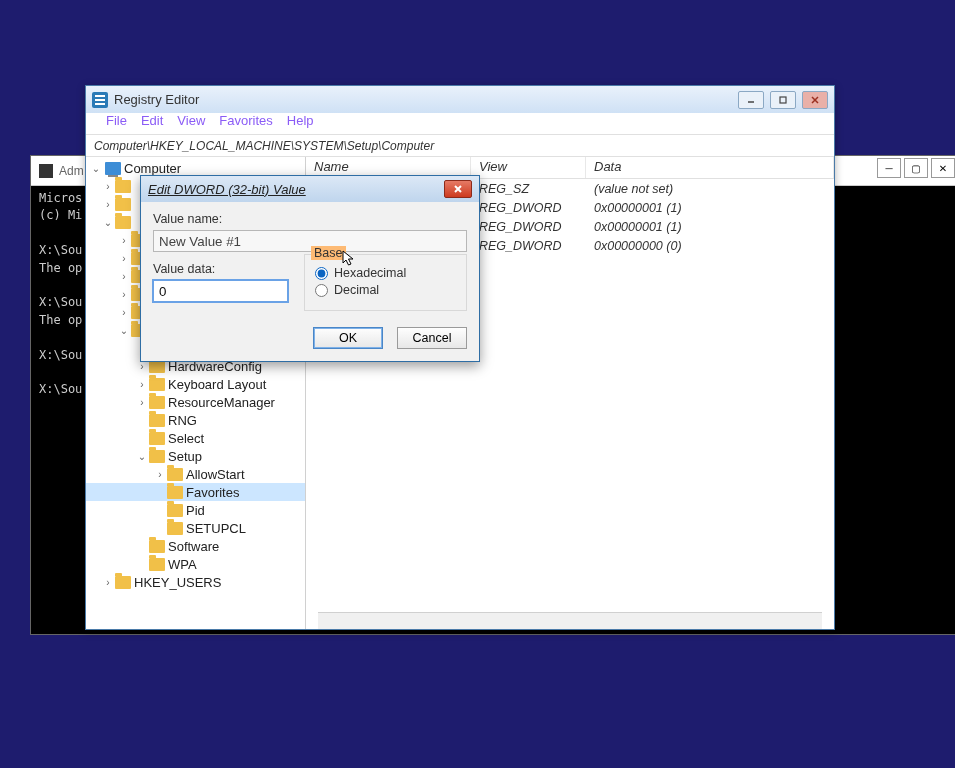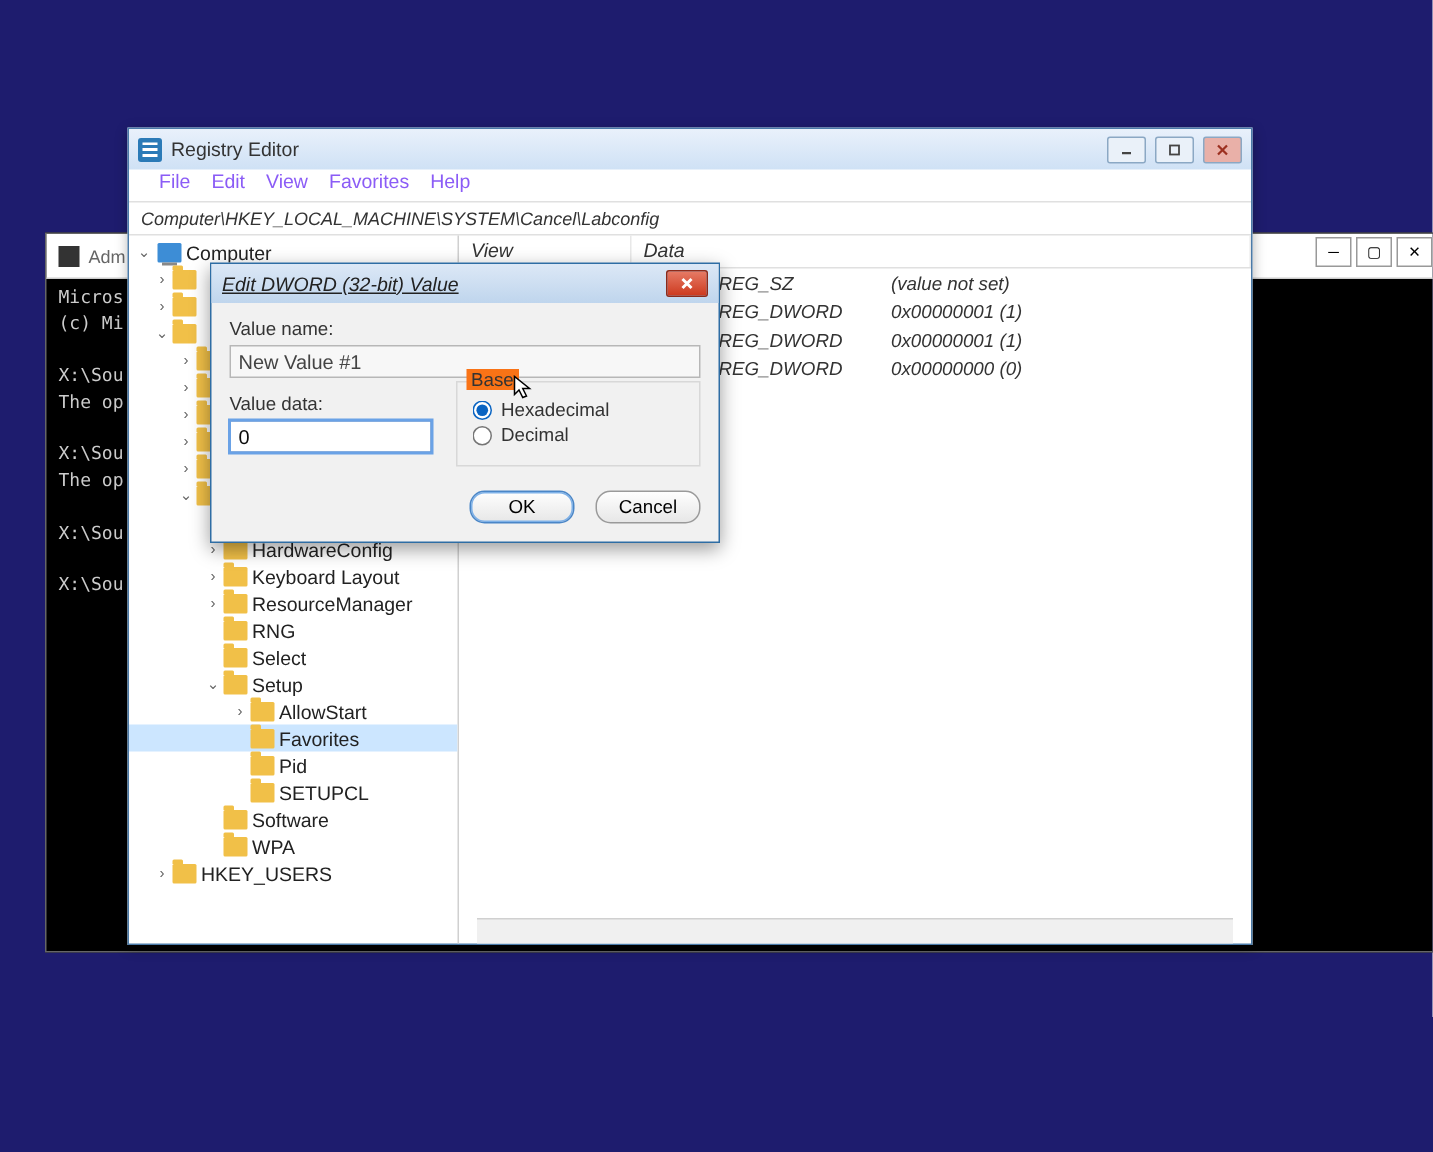--- a/index.html
+++ b/index.html
@@ -63,25 +63,25 @@
   .dialog-titlebar .title { flex: 1; }
   .dialog-close { width: 28px; height: 18px; background: linear-gradient(#e67a65,#cd3a1f); border: 1px solid #8c2a1a; border-radius: 2px; display: flex; align-items: center; justify-content: center; cursor: pointer; }
   .dialog-close svg { stroke: #fff; }
   .dialog-body { padding: 10px 12px 12px; font-size: 12.5px; color: #333; }
   .dialog-body .label-row { margin-bottom: 4px; }
   .dialog-body input[type=text].ro { width: 100%; height: 22px; border: 1px solid #b7b7b7; background: #f7f7f7; padding: 2px 5px; color: #444; margin-bottom: 10px; }
   .dialog-cols { display: flex; gap: 16px; }
   .left-col { flex: 0 0 135px; }
   .left-col input[type=text] { width: 100%; height: 22px; border: 1px solid #3a6fb5; background: #fff; padding: 2px 5px; color: #0a0a0a; outline: 2px solid #6aa2e6; outline-offset: -1px; }
   .group-box { border: 1px solid #d8d8d8; padding: 8px 10px 10px; position: relative; flex: 1; margin-top: -8px; }
-  .group-box .legend { position: absolute; top: -9px; left: 6px; background: #f97316; padding: 0 3px; font-size: 12.5px; }
+  .group-box .legend { position: absolute; top: -9px; left: 6px; background: #fdba74; padding: 0 3px; font-size: 12.5px; }
   .radio-row { display: flex; align-items: center; gap: 6px; margin: 3px 0; font-size: 12.5px; }
   .radio-row input { accent-color: #0a64c2; }
   .dialog-buttons { display: flex; justify-content: flex-end; gap: 14px; padding: 4px 12px 12px; }
-  .dialog-buttons button { width: 70px; height: 22px; border: 1px solid #9a9a9a; background: linear-gradient(#fefefe,#e7e7e7); border-radius: 10px; font-size: 12.5px; cursor: pointer; }
+  .dialog-buttons button { width: 70px; height: 22px; border: 1px solid #9a9a9a; background: linear-gradient(#fefefe,#e7e7e7); border-radius: 0; font-size: 12.5px; cursor: pointer; }
   .dialog-buttons button.default { border: 1px solid #4a86c7; box-shadow: 0 0 0 1px #7eb1e8 inset; }
   
   .cursor { position: absolute; left: 342px; top: 250px; width: 14px; height: 18px; pointer-events: none; z-index: 100; }
 </style>
 </head>
 <body>
 
 <div class="console-window">
   <div class="console-titlebar">
     <div class="icon"></div>
@@ -128,21 +128,21 @@
         </div>
     </div>
   </div>
   <div class="menubar">
     <span>File</span>
     <span>Edit</span>
     <span>View</span>
     <span>Favorites</span>
     <span>Help</span>
   </div>
-  <div class="pathbar">Computer\HKEY_LOCAL_MACHINE\SYSTEM\Cancel\Labconfig</div>
+  <div class="pathbar">Computer\HKEY_LOCAL_MACHINE\SYSTEM\Setup\Computer</div>
 
   <div class="regedit-body">
     <div class="tree-pane">
       <div class="tree">
         <div class="tree-row">
           <span class="expand">⌄</span>
           <span class="computer-icon"></span>
           <span class="label">Computer</span>
         </div>
         <div class="tree-row indent-1">
@@ -259,20 +259,21 @@
         <div class="tree-row indent-1">
             <span class="expand">›</span>
             <span class="folder-icon"></span>
             <span class="label">HKEY_USERS</span>
           </div>
       </div>
     </div>
 
     <div class="list-pane">
       <div class="list-header">
+        <div class="col-name">Name</div>
         <div class="col-type">View</div>
         <div class="col-data">Data</div>
       </div>
       <div class="list-body">
         <div class="list-row">
             <div class="col-name"></div>
             <div class="col-type">REG_SZ</div>
             <div class="col-data">(value not set)</div>
           </div>
         <div class="list-row">

